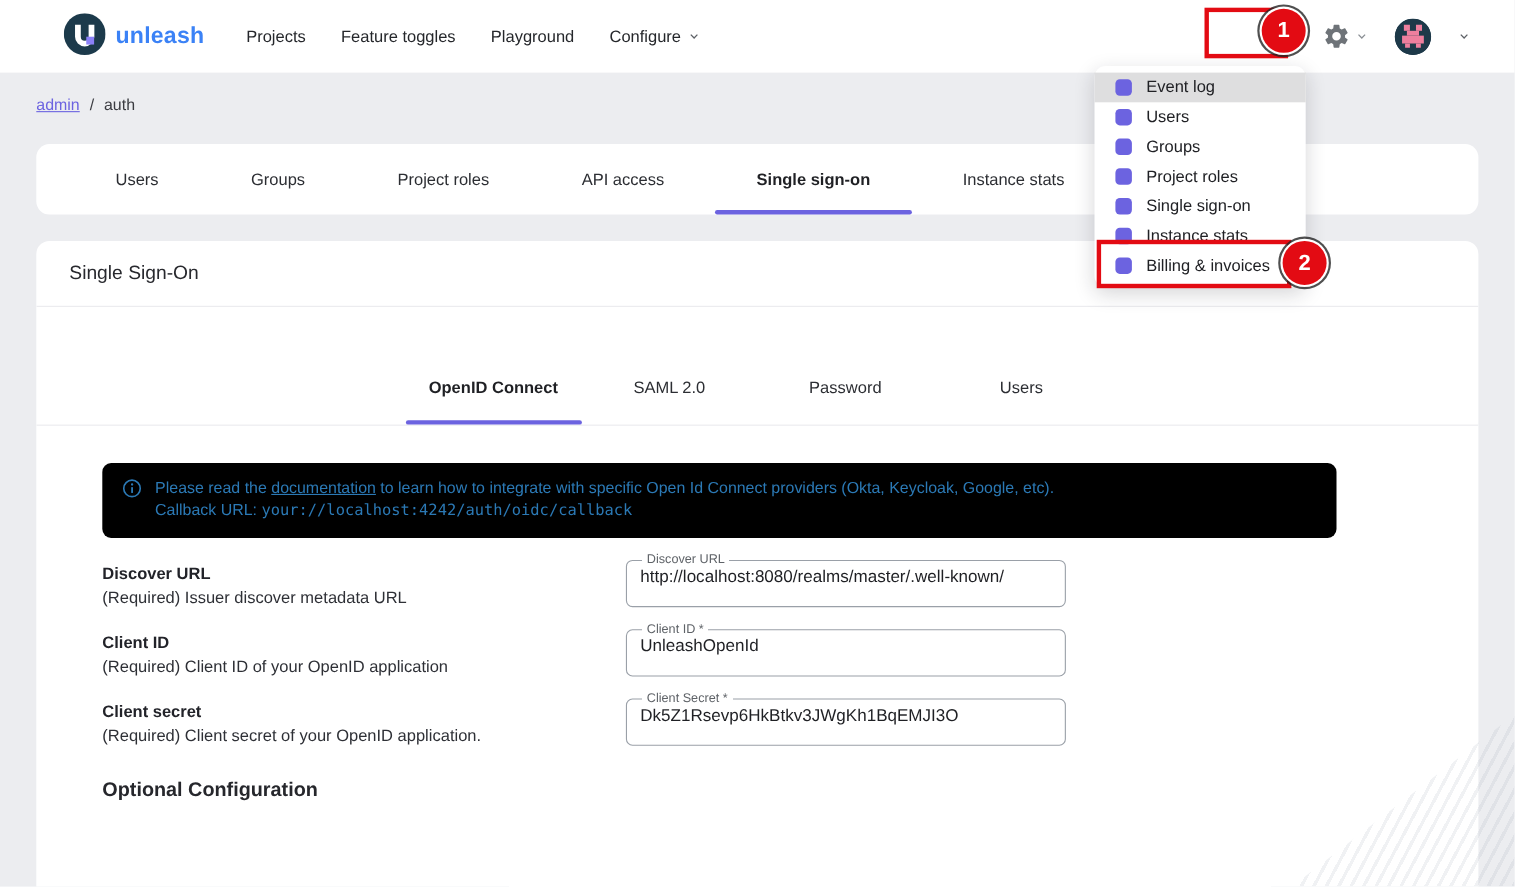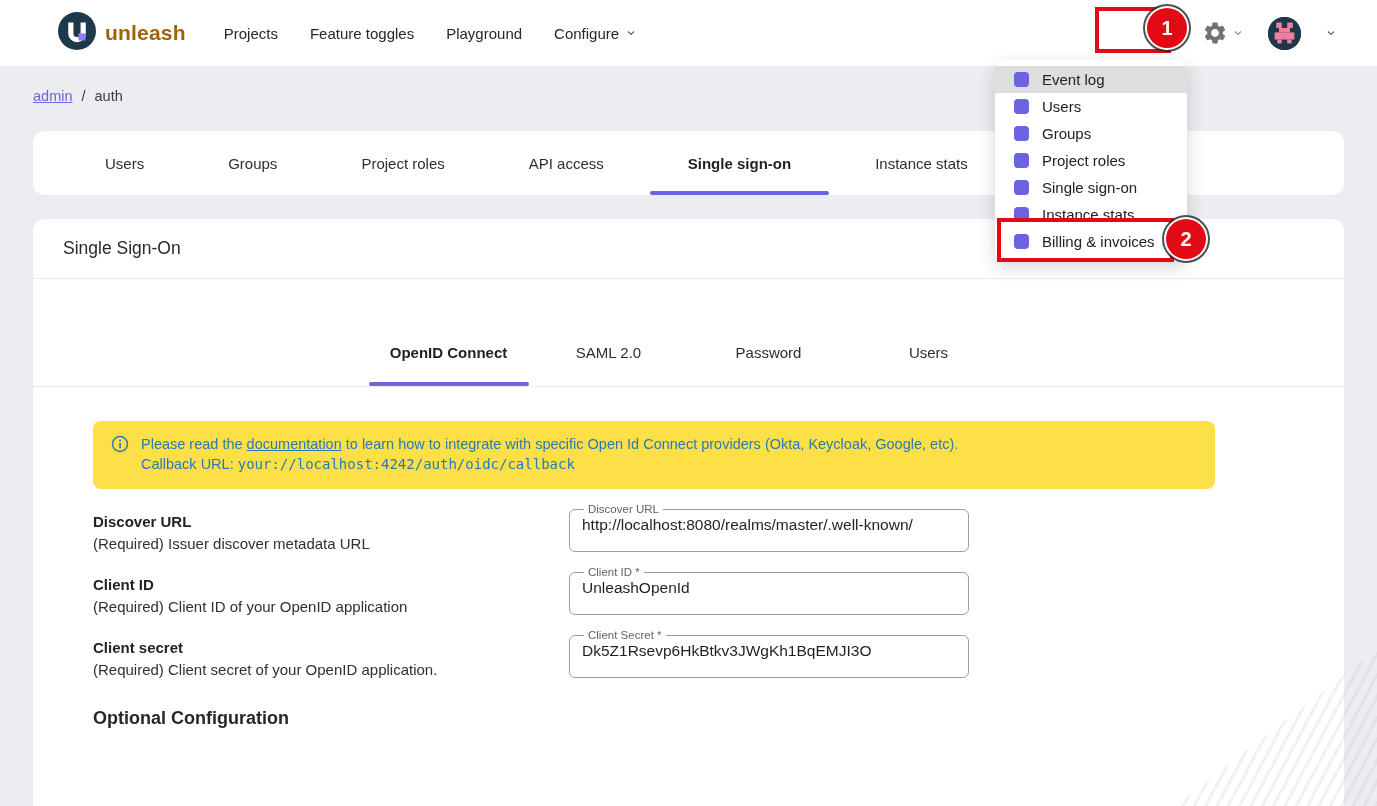--- a/index.html
+++ b/index.html
@@ -9,21 +9,21 @@
     background:#ecedf0;
     color:#202125;
     position:relative;
   }
   
   .header{
     height:66px; background:#fff; display:flex; align-items:center;
     padding:0 40px 0 58px; position:relative; z-index:2;
   }
   .logo-wrap{ display:flex; align-items:center; gap:9px; margin-right:38px; }
-  .brand{ font-size:21px; font-weight:700; color:#a16207; letter-spacing:.2px; }
+  .brand{ font-size:21px; font-weight:700; color:#3b82f6; letter-spacing:.2px; }
   .nav{ display:flex; align-items:center; gap:32px; }
   .nav-item{ font-size:15px; color:#25272b; cursor:pointer; display:flex; align-items:center; gap:6px; }
   .header-right{ margin-left:auto; display:flex; align-items:center; gap:24px; }
   .icon-btn{ display:flex; align-items:center; gap:4px; cursor:pointer; }
   .chev{ width:12px; height:12px; }
   .avatar{ width:33px; height:33px; border-radius:50%; overflow:hidden; background:#1d3949; }
   
   .breadcrumb{ padding:22px 0 0 33px; font-size:14.5px; display:flex; gap:9px; align-items:center; }
   .breadcrumb a{ color:#6c63e0; text-decoration:underline; cursor:pointer; }
   .breadcrumb .sep, .breadcrumb .cur{ color:#3a3b40; }
@@ -36,21 +36,21 @@
   .main-card{ margin-top:24px; height:620px; overflow:hidden; }
   .main-card-header{ height:60px; display:flex; align-items:center; padding:0 30px; border-bottom:1px solid #eaeaee; }
   .main-title{ font-size:17.5px; color:#28292e; }
   
   .inner-tabs{ margin-top:44px; height:64px; display:flex; justify-content:center; border-bottom:1px solid #eaeaee; }
   .itab{ width:160px; text-align:center; line-height:60px; font-size:15px; color:#2c2e33; cursor:pointer; position:relative; }
   .itab.active{ font-weight:700; color:#1f2024; }
   .itab.active::after{ content:""; position:absolute; left:0; right:0; bottom:0; height:4px; background:#6c63e0; border-radius:2px; }
   
   .content{ padding:34px 60px 0; }
-  .alert{ display:flex; gap:12px; background:#fde047; border-radius:8px; padding:13px 18px 15px;
+  .alert{ display:flex; gap:12px; background:#000000; border-radius:8px; padding:13px 18px 15px;
           color:#2b79b5; font-size:14.5px; line-height:20px; width:1122px; }
   .alert a{ color:#2b79b5; text-decoration:underline; cursor:pointer; }
   .alert .mono{ font-family:"DejaVu Sans Mono", monospace; font-size:14px; }
   .info-ic{ flex:0 0 18px; margin-top:1px; }
   .form-row{ display:flex; margin-top:24px; }
   .form-left{ width:476px; }
   .f-label{ font-weight:700; font-size:15px; color:#222329; margin-bottom:5px; }
   .f-desc{ font-size:15px; color:#2e3036; }
   .toggle-wrap{ display:flex; align-items:center; margin-top:6px; }
   .switch{ position:relative; width:38px; height:20px; margin-right:13px; cursor:pointer; }

